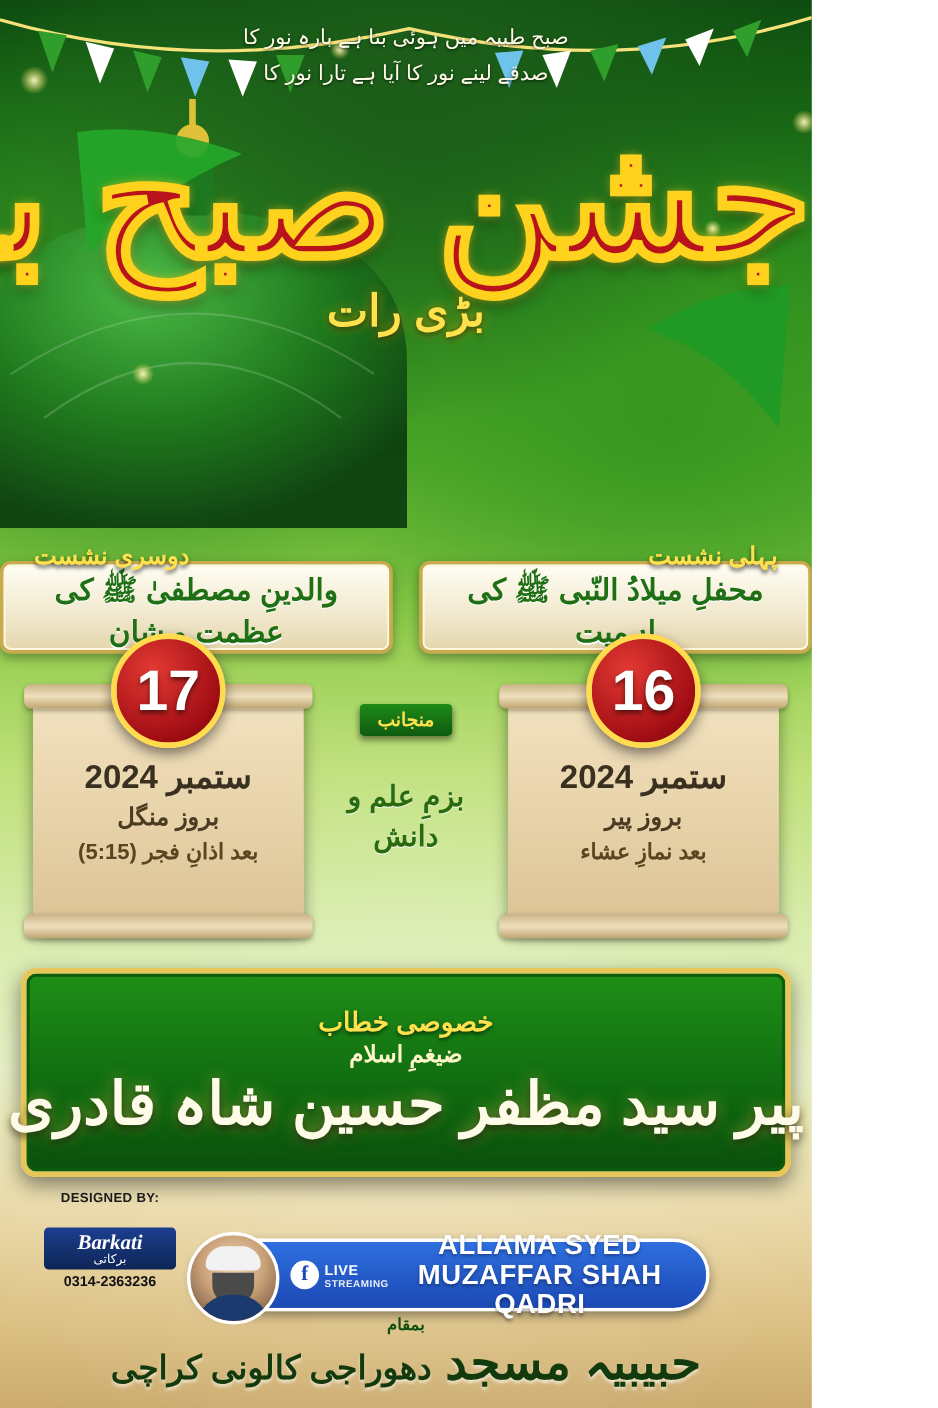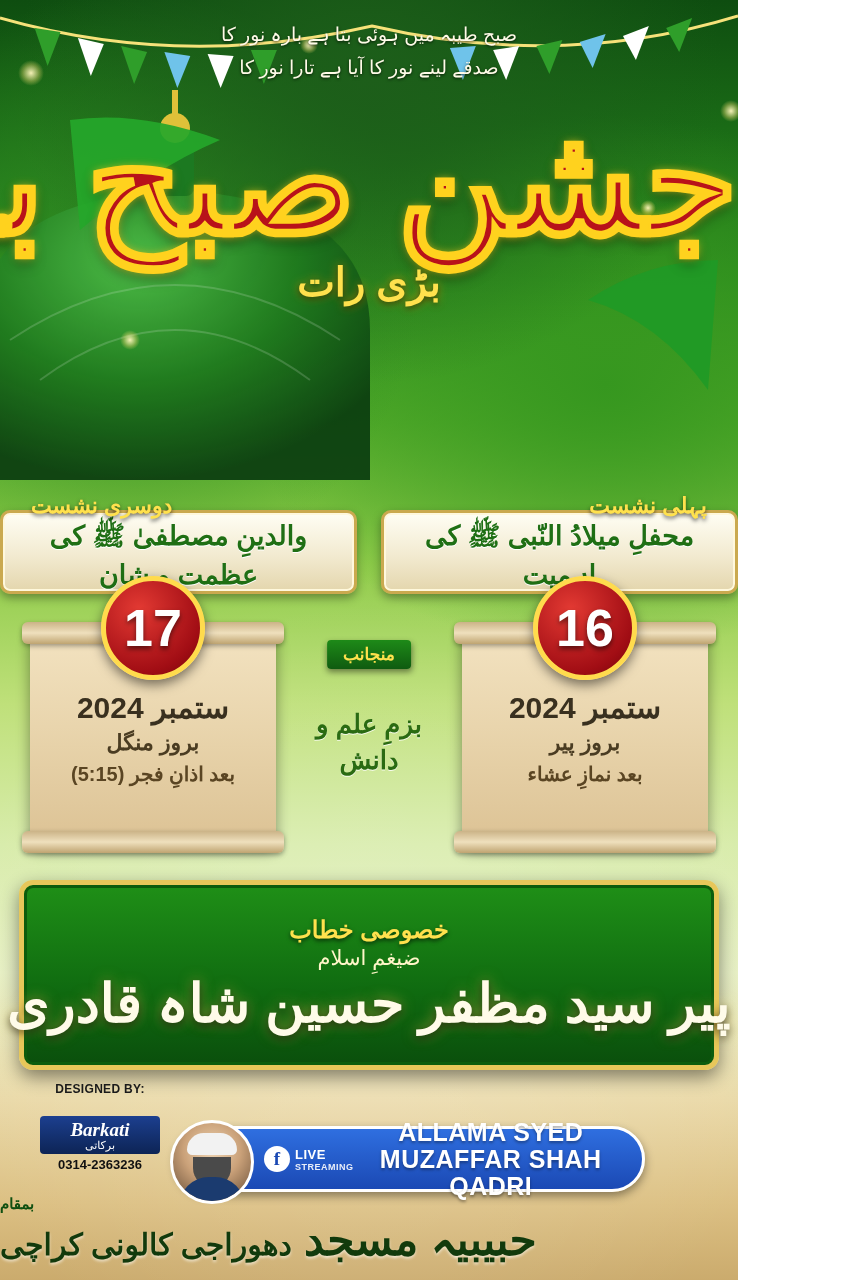--- a/index.html
+++ b/index.html
@@ -219,21 +219,21 @@
     display: flex; flex-direction: column; align-items: center; justify-content: center;
     direction: rtl;
     z-index: 7;
   }
   .speaker-kicker {
     font-size: 24px; color: #ffe14d; font-weight: bold;
     text-shadow: 0 2px 4px rgba(0,0,0,.6);
     margin-bottom: 2px;
   }
   .speaker-pre {
-    font-size: 21px; color: #fff6c9; font-weight: normal;
+    font-size: 21px; color: #fff6c9; font-weight: bold;
     margin-bottom: 4px;
   }
   .speaker-name {
     font-size: 54px; font-weight: bold; color: #fffbe9;
     text-shadow: 0 3px 8px rgba(0,0,0,.6), 0 0 14px rgba(255,220,90,.55);
     line-height: 1.1; white-space: nowrap;
   }
 
   
   .designer {
@@ -311,21 +311,21 @@
     flex: 1; text-align: center; color: #fff;
     font-size: 25px; font-weight: bold; line-height: 1.08;
     letter-spacing: .5px; padding-right: 14px;
     text-shadow: 0 2px 3px rgba(0,0,0,.35);
   }
 
   
   .venue {
     position: absolute;
     left: 0; bottom: 14px; width: 100%;
-    text-align: left; direction: rtl;
+    text-align: center; direction: rtl;
     z-index: 8;
   }
   .venue-badge {
     display: inline-block;
     font-size: 15px; color: #0f4f10; font-weight: bold;
     margin-bottom: 2px;
   }
   .venue-main {
     font-size: 44px; font-weight: bold; color: #123a0c;
     text-shadow: 0 2px 3px rgba(255,255,255,.55);

